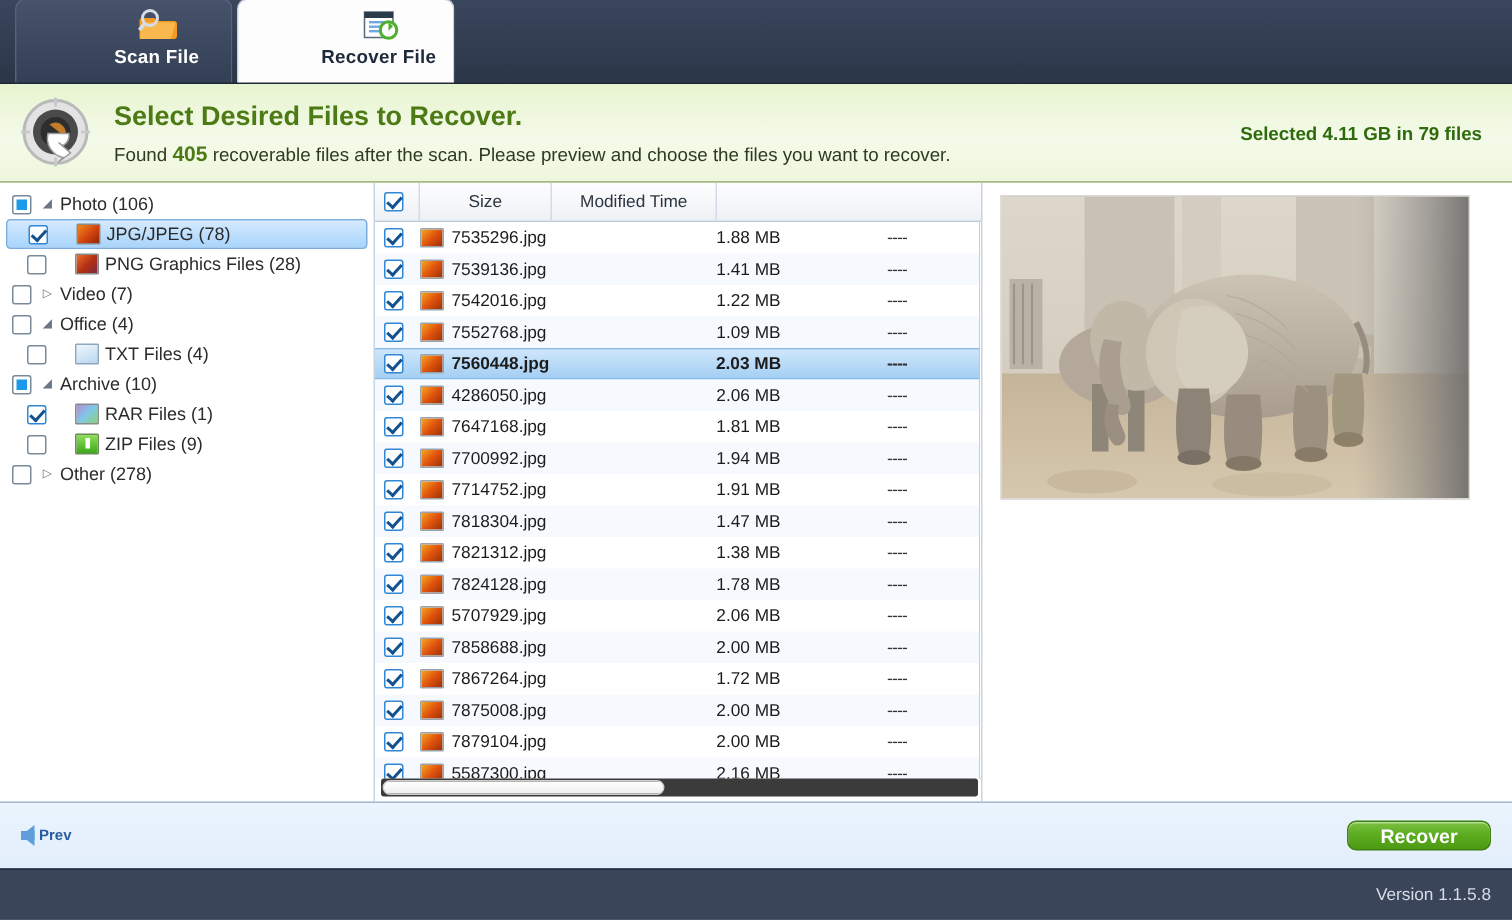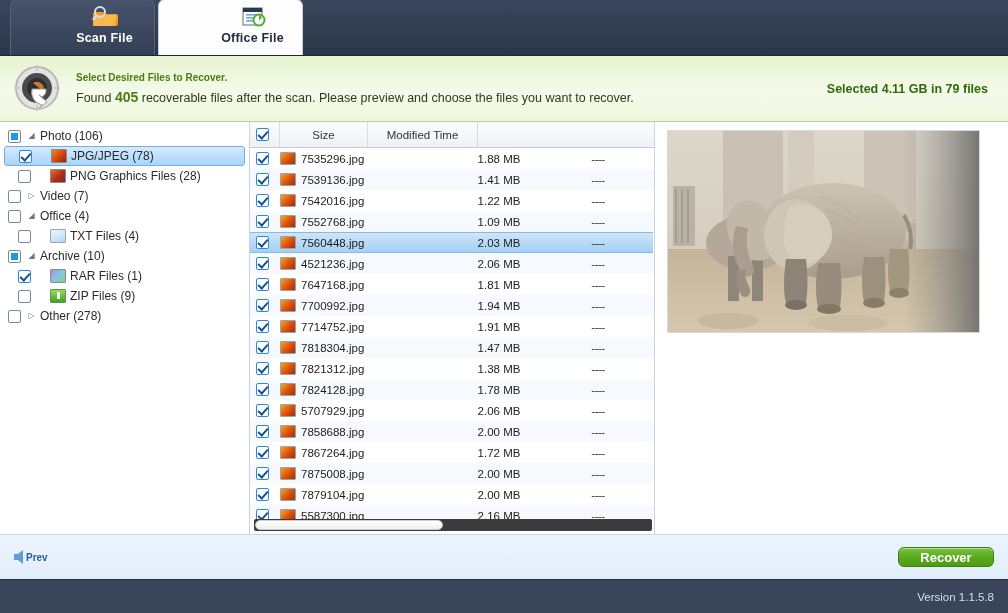--- a/index.html
+++ b/index.html
@@ -61,21 +61,21 @@
     height: 66px;
     background: linear-gradient(180deg,#e7f4cf 0%,#f4fae9 55%,#eef7dd 100%);
     border-bottom: 1px solid #b9cf94;
     display: flex; align-items: center;
     padding: 0 14px 0 12px;
     position: relative;
   }
   .banner-icon { width: 52px; height: 52px; flex: 0 0 52px; position: relative; }
   .banner-texts { margin-left: 12px; flex: 1; }
   .banner-title {
-    color: #4c7a14; font-size: 10px; font-weight: bold;
+    color: #4c7a14; font-size: 18px; font-weight: bold;
     margin-bottom: 6px;
   }
   .banner-sub { color: #2f3a21; font-size: 12.5px; }
   .banner-sub b { color: #4c7a14; font-size: 14px; }
   .banner-right {
     color: #2f6a0c; font-size: 12.5px; font-weight: bold;
     white-space: nowrap; padding-right: 6px;
   }
 
   
@@ -197,20 +197,21 @@
     font-size: 11.5px; color: #1c1c1c;
     cursor: pointer;
   }
   .frow.odd  { background: #ffffff; }
   .frow.even { background: #f6f9fd; }
   .frow.selected {
     background: linear-gradient(180deg,#cfe6fb 0%,#a4cff3 100%);
     border-top: 1px solid #86bbe8;
     border-bottom: 1px solid #86bbe8;
     height: 21px;
+    font-weight: bold;
   }
   .frow .rc-check { width: 30px; flex: 0 0 30px; display:flex; align-items:center; justify-content:center; }
   .frow .rc-name  { width: 175px; flex: 0 0 175px; display:flex; align-items:center; }
   .frow .rc-size  { width: 88px; flex: 0 0 88px; text-align:center; }
   .frow .rc-time  { width: 110px; flex: 0 0 110px; text-align:center; color:#333; letter-spacing:-.5px;}
   .thumb {
     width: 16px; height: 13px; flex:0 0 16px;
     margin-right: 5px;
     background: linear-gradient(135deg,#f5a623,#e0530d 50%,#9c3205);
     border: 1px solid #9aa3ab;
@@ -326,21 +327,21 @@
           <rect x="5" y="4" width="19" height="4" fill="#2b3a4a"></rect>
           <g fill="#6fa8dc">
             <rect x="8" y="10" width="13" height="1.6"></rect>
             <rect x="8" y="13" width="13" height="1.6"></rect>
             <rect x="8" y="16" width="9" height="1.6"></rect>
           </g>
           <circle cx="21" cy="16" r="5.5" fill="#fff" stroke="#4fae2e" stroke-width="2"></circle>
           <path d="M21 10.5 l3 3 l-3 3z" fill="#4fae2e"></path>
         </svg>
       </div>
-      <div class="tab-label">Office File</div>
+      <div class="tab-label">Recover File</div>
     </div>
   </div>
 
   <div class="banner">
     <div class="banner-icon">
       <svg width="52" height="52" viewBox="0 0 52 52">
         <circle cx="25" cy="25" r="21" fill="#e3e3e3" stroke="#b9b9b9" stroke-width="2"></circle>
         <circle cx="25" cy="25" r="15" fill="#4a4a4a"></circle>
         <circle cx="25" cy="25" r="10" fill="#2e2e2e"></circle>
         <path d="M21 20 q5 -3 9 1 q3 3 1 7" fill="#e08a2a" opacity=".85"></path>
@@ -484,21 +485,21 @@
               </div>
               <div class="rc-size">2.03 MB</div>
               <div class="rc-time">----</div>
             </div>
             <div class="frow even">
               <div class="rc-check">
                 <span class="cbox checked"></span>
               </div>
               <div class="rc-name">
                 <span class="thumb"></span>
-                <span>4521236.jpg</span>
+                <span>4286050.jpg</span>
               </div>
               <div class="rc-size">2.06 MB</div>
               <div class="rc-time">----</div>
             </div>
             <div class="frow odd">
               <div class="rc-check">
                 <span class="cbox checked"></span>
               </div>
               <div class="rc-name">
                 <span class="thumb"></span>

